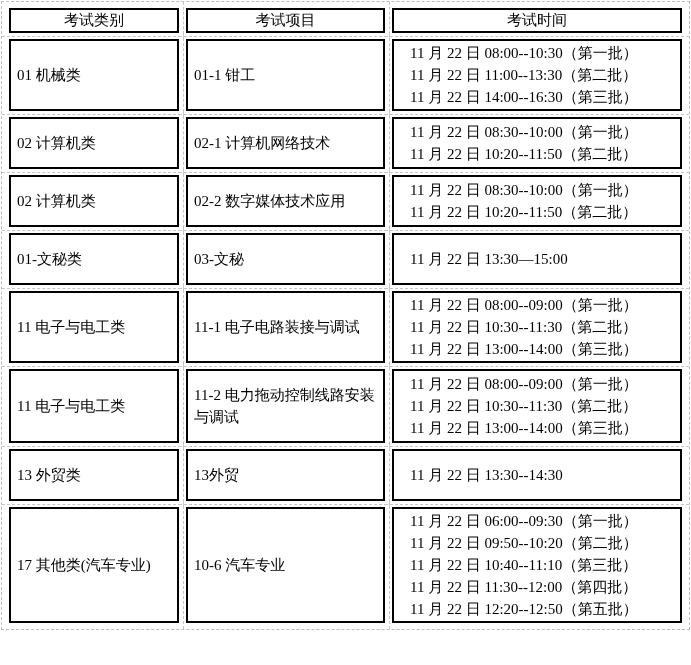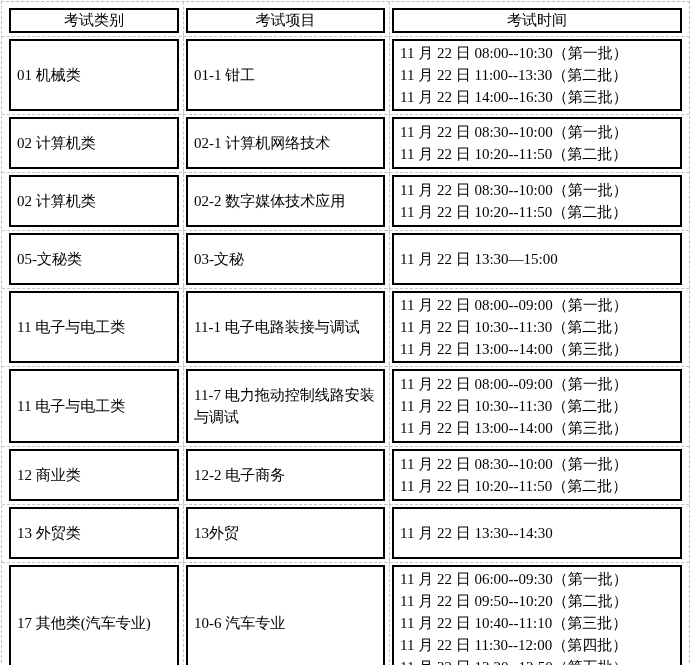--- a/index.html
+++ b/index.html
@@ -44,21 +44,21 @@
     height: 25px;
     text-align: center;
     line-height: 21px;
     padding: 0 4px;
   }
   td {
     padding: 13px 6px;
     line-height: 22px;
     text-align: left;
   }
-  td.time-cell { padding: 1px 6px; }
+  td.time-cell { padding: 1px 16px; }
   .time-line {
     line-height: 22px;
     white-space: nowrap;
     overflow: hidden;
   }
   
   th:not(:last-child)::after,
   td:not(:last-child)::after {
     content: "";
     position: absolute;
@@ -121,56 +121,48 @@
   <tr>
     <td class="category-cell">02 计算机类</td>
     <td class="project-cell">02-2 数字媒体技术应用</td>
     <td class="time-cell">
               <div class="time-line">11 月 22 日 08:30--10:00（第一批）</div>
               <div class="time-line">11 月 22 日 10:20--11:50（第二批）</div>
             </td>
   </tr>
 
   <tr>
-    <td class="category-cell">05-文秘类</td>
+    <td class="category-cell">01-文秘类</td>
     <td class="project-cell">03-文秘</td>
     <td class="time-cell">
               <div class="time-line">11 月 22 日 13:30—15:00</div>
             </td>
   </tr>
 
 
   <tr>
     <td class="category-cell">11 电子与电工类</td>
     <td class="project-cell">11-1 电子电路装接与调试</td>
     <td class="time-cell">
               <div class="time-line">11 月 22 日 08:00--09:00（第一批）</div>
               <div class="time-line">11 月 22 日 10:30--11:30（第二批）</div>
               <div class="time-line">11 月 22 日 13:00--14:00（第三批）</div>
             </td>
   </tr>
 
   <tr>
     <td class="category-cell">11 电子与电工类</td>
-    <td class="project-cell">11-7 电力拖动控制线路安装与调试</td>
+    <td class="project-cell">11-2 电力拖动控制线路安装与调试</td>
     <td class="time-cell">
               <div class="time-line">11 月 22 日 08:00--09:00（第一批）</div>
               <div class="time-line">11 月 22 日 10:30--11:30（第二批）</div>
               <div class="time-line">11 月 22 日 13:00--14:00（第三批）</div>
             </td>
   </tr>
 
-  <tr>
-    <td class="category-cell">12 商业类</td>
-    <td class="project-cell">12-2 电子商务</td>
-    <td class="time-cell">
-              <div class="time-line">11 月 22 日 08:30--10:00（第一批）</div>
-              <div class="time-line">11 月 22 日 10:20--11:50（第二批）</div>
-            </td>
-  </tr>
 
   <tr>
     <td class="category-cell">13 外贸类</td>
     <td class="project-cell">13外贸</td>
     <td class="time-cell">
               <div class="time-line">11 月 22 日 13:30--14:30</div>
             </td>
   </tr>
 
   <tr>

